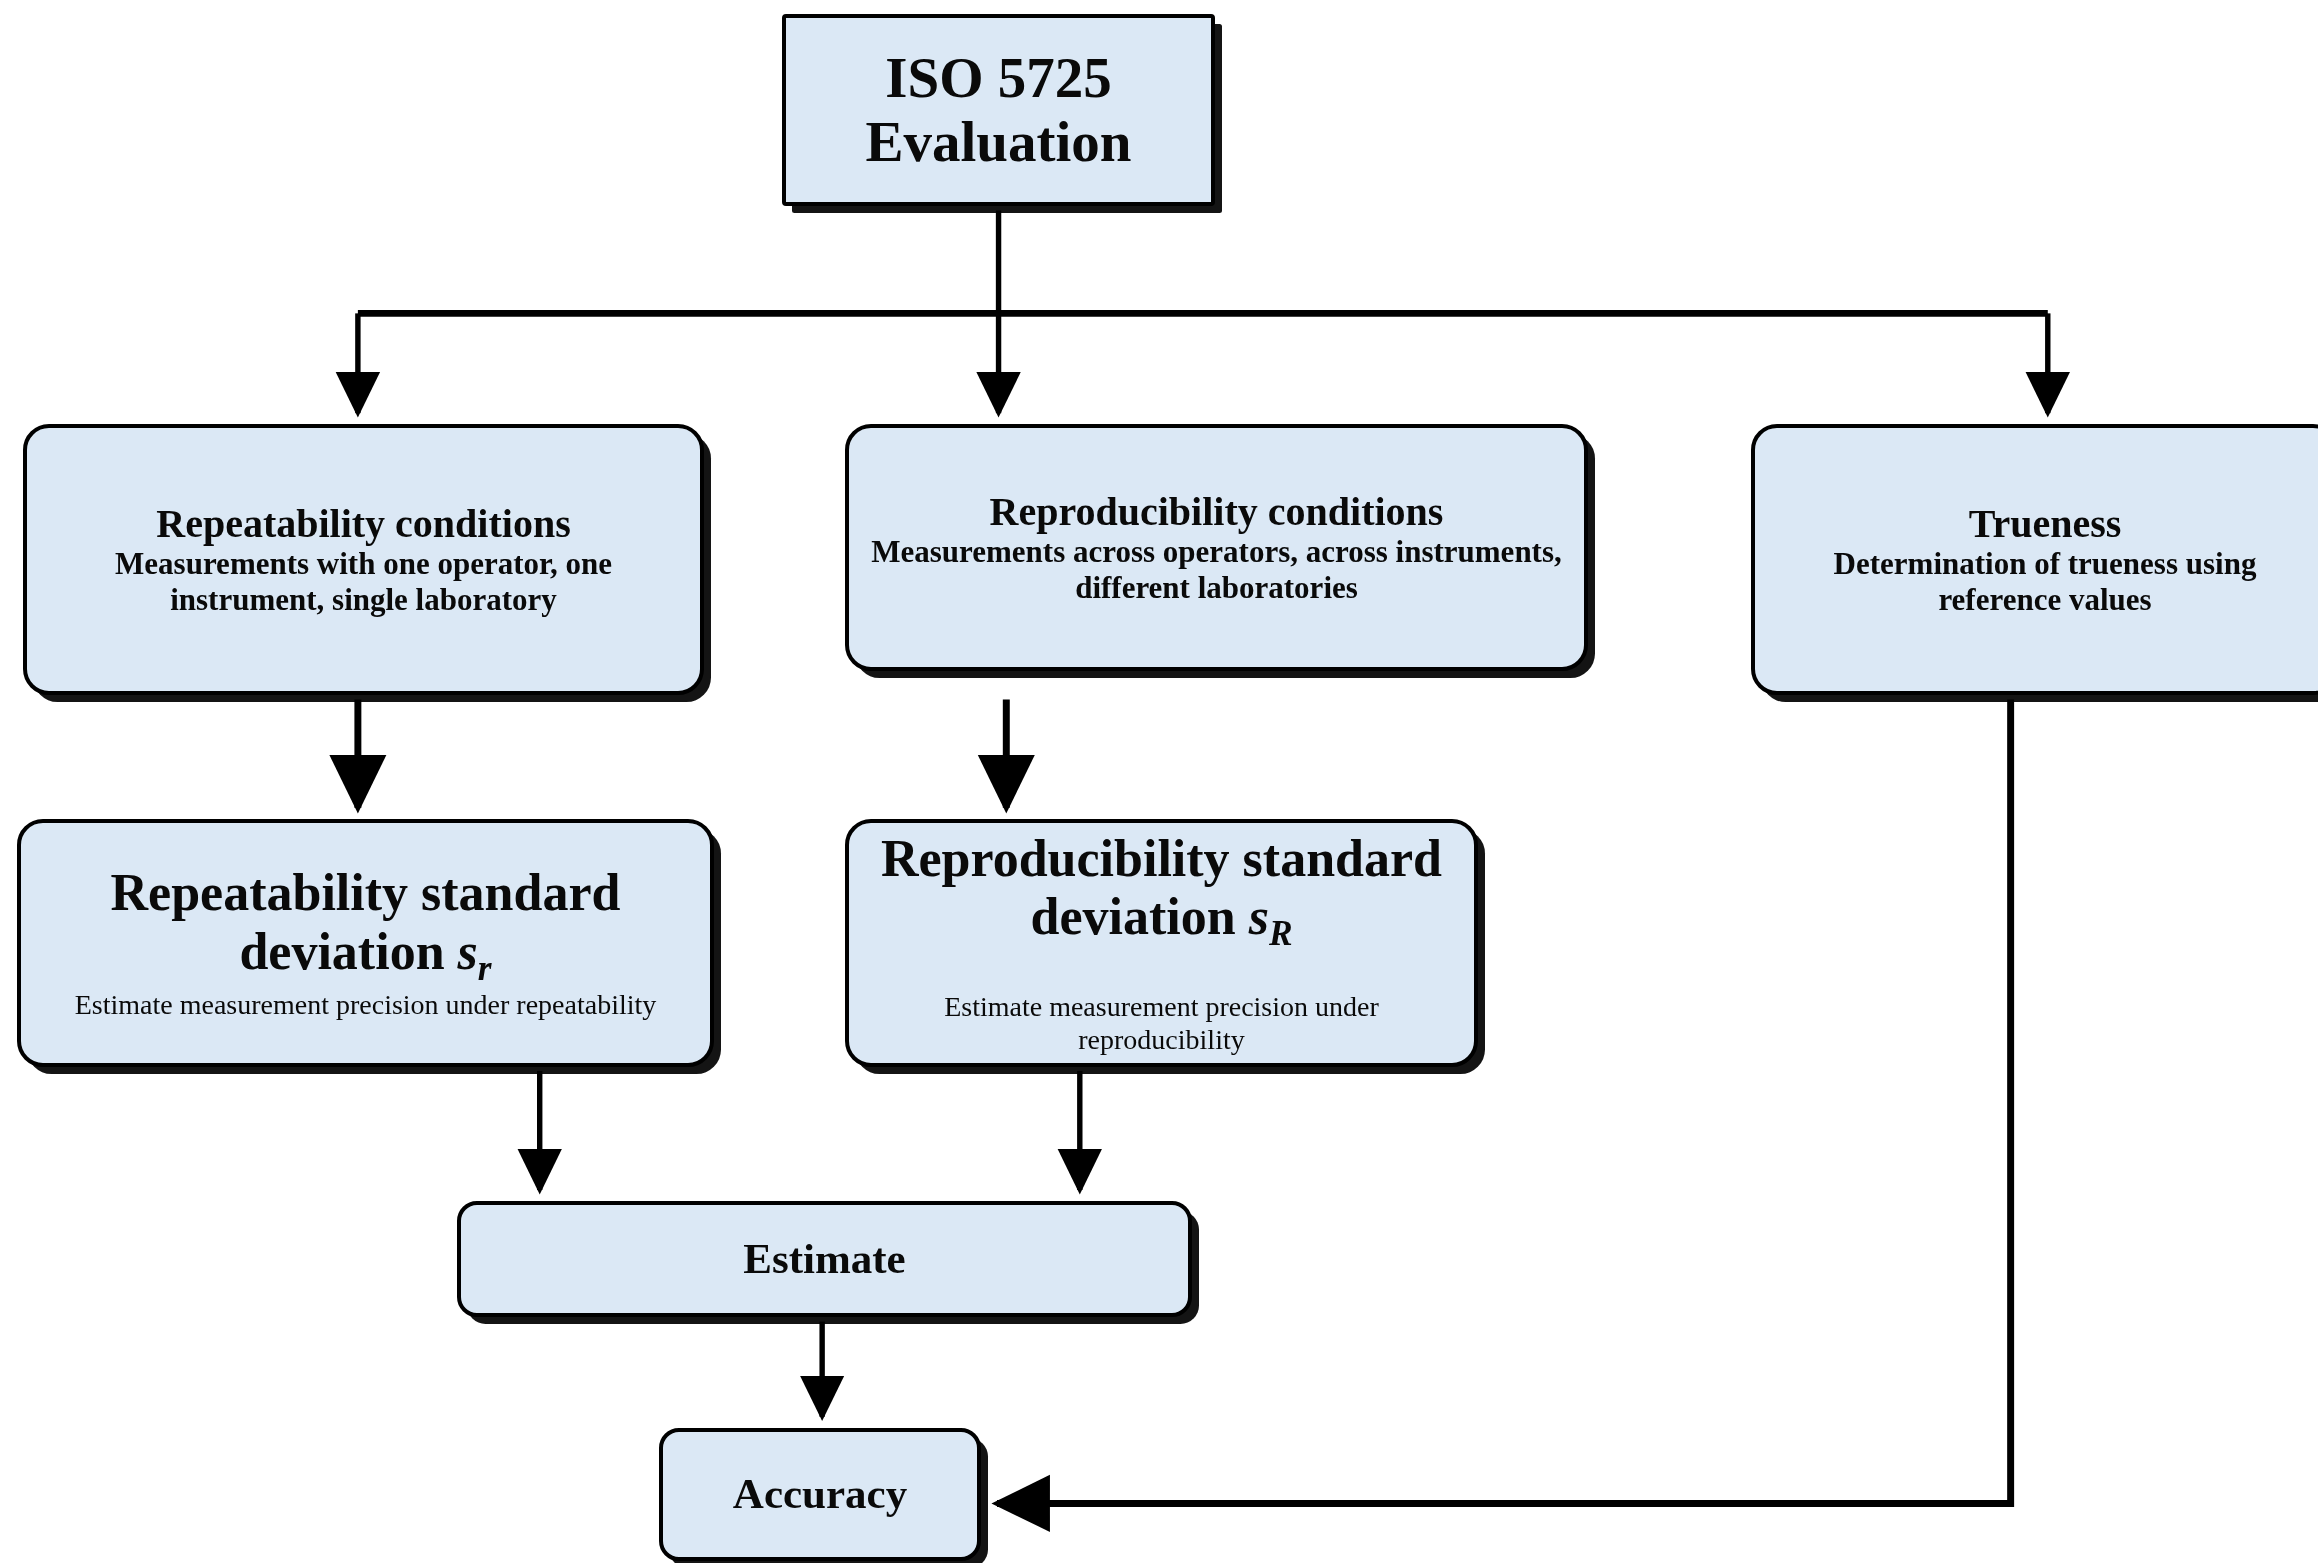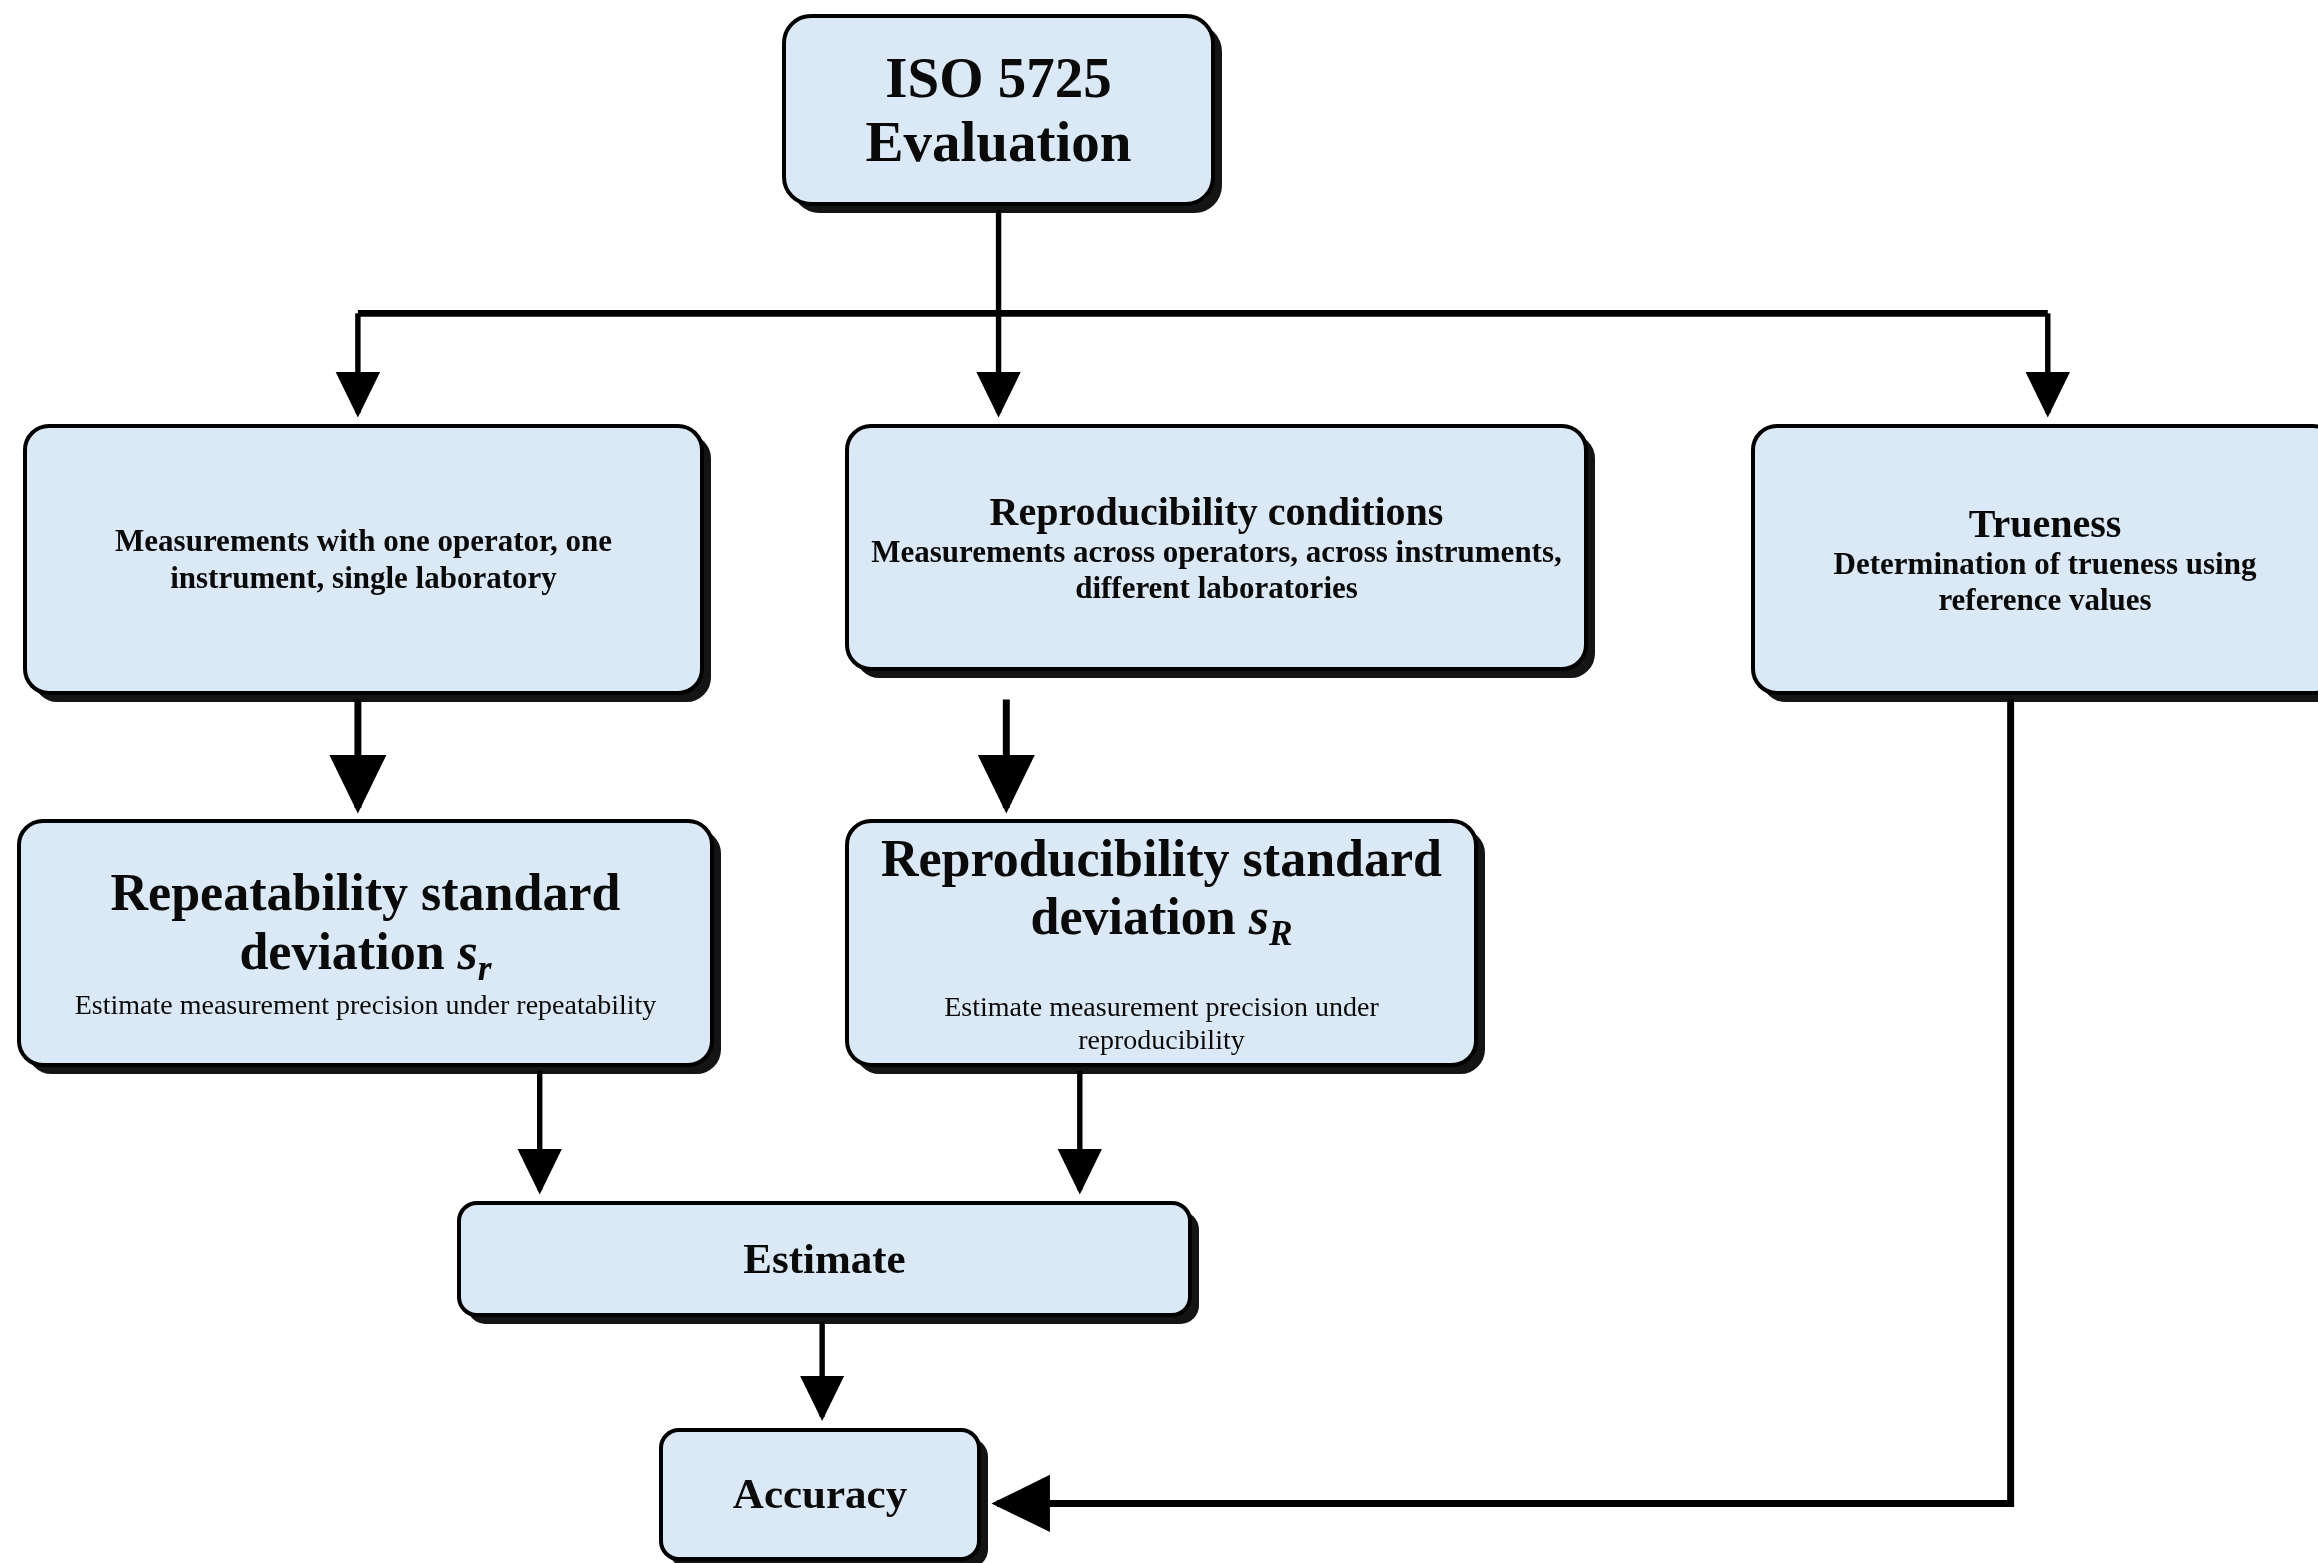--- a/index.html
+++ b/index.html
@@ -54,21 +54,21 @@
   .node .sub sub {
     font-style: italic;
     font-size: 0.68em;
     font-weight: bold;
     vertical-align: -0.32em;
   }
 
   
   #node-root {
     left: 782px; top: 14px; width: 433px; height: 192px;
-    border-radius: 29px;
+    border-radius: 4px;
   }
   #node-root .title { font-size: 57px; }
 
   #node-repeat-cond { left: 23px; top: 424px; width: 681px; height: 271px; }
   #node-repro-cond  { left: 845px; top: 424px; width: 743px; height: 247px; }
   #node-trueness    { left: 1751px; top: 424px; width: 588px; height: 271px; }
 
   #node-repeat-sd { left: 17px; top: 819px; width: 697px; height: 248px; }
   #node-repro-sd  { left: 845px; top: 819px; width: 633px; height: 248px; gap: 36px; }
 
@@ -118,20 +118,21 @@
     <path d="M1062,1708 L1062,1831" stroke="#000000" stroke-width="7" fill="none" marker-end="url(#arrowhead)"></path>
 
     <path d="M2598,904 L2598,1943 L1288,1943" stroke="#000000" stroke-width="9" fill="none" marker-end="url(#arrowhead)"></path>
   </svg>
 
   <div class="node" id="node-root">
     <div class="title">ISO 5725 Evaluation</div>
   </div>
 
   <div class="node lvl1" id="node-repeat-cond">
+    <div class="title">Repeatability conditions</div>
     <div class="desc">Measurements with one operator, one instrument, single laboratory</div>
   </div>
 
   <div class="node lvl1" id="node-repro-cond">
     <div class="title">Reproducibility conditions</div>
     <div class="desc">Measurements across operators, across instruments, different laboratories</div>
   </div>
 
   <div class="node lvl1" id="node-trueness">
     <div class="title">Trueness</div>

